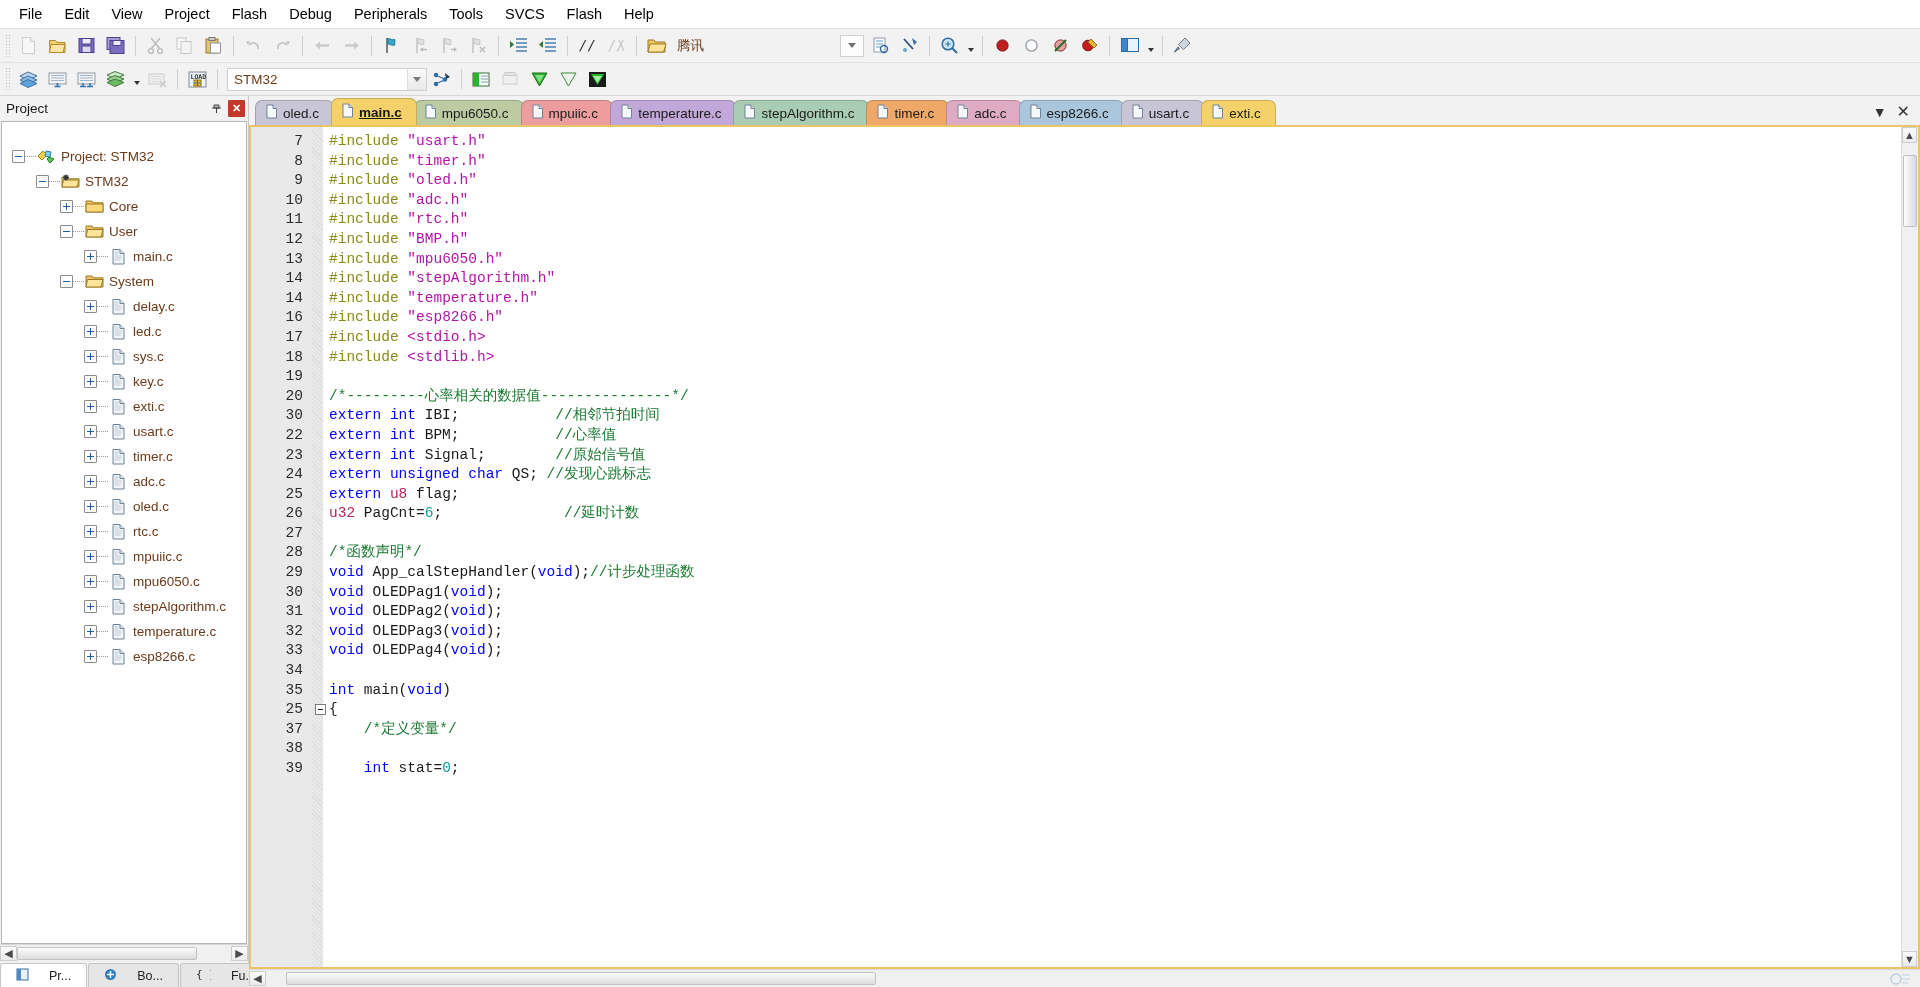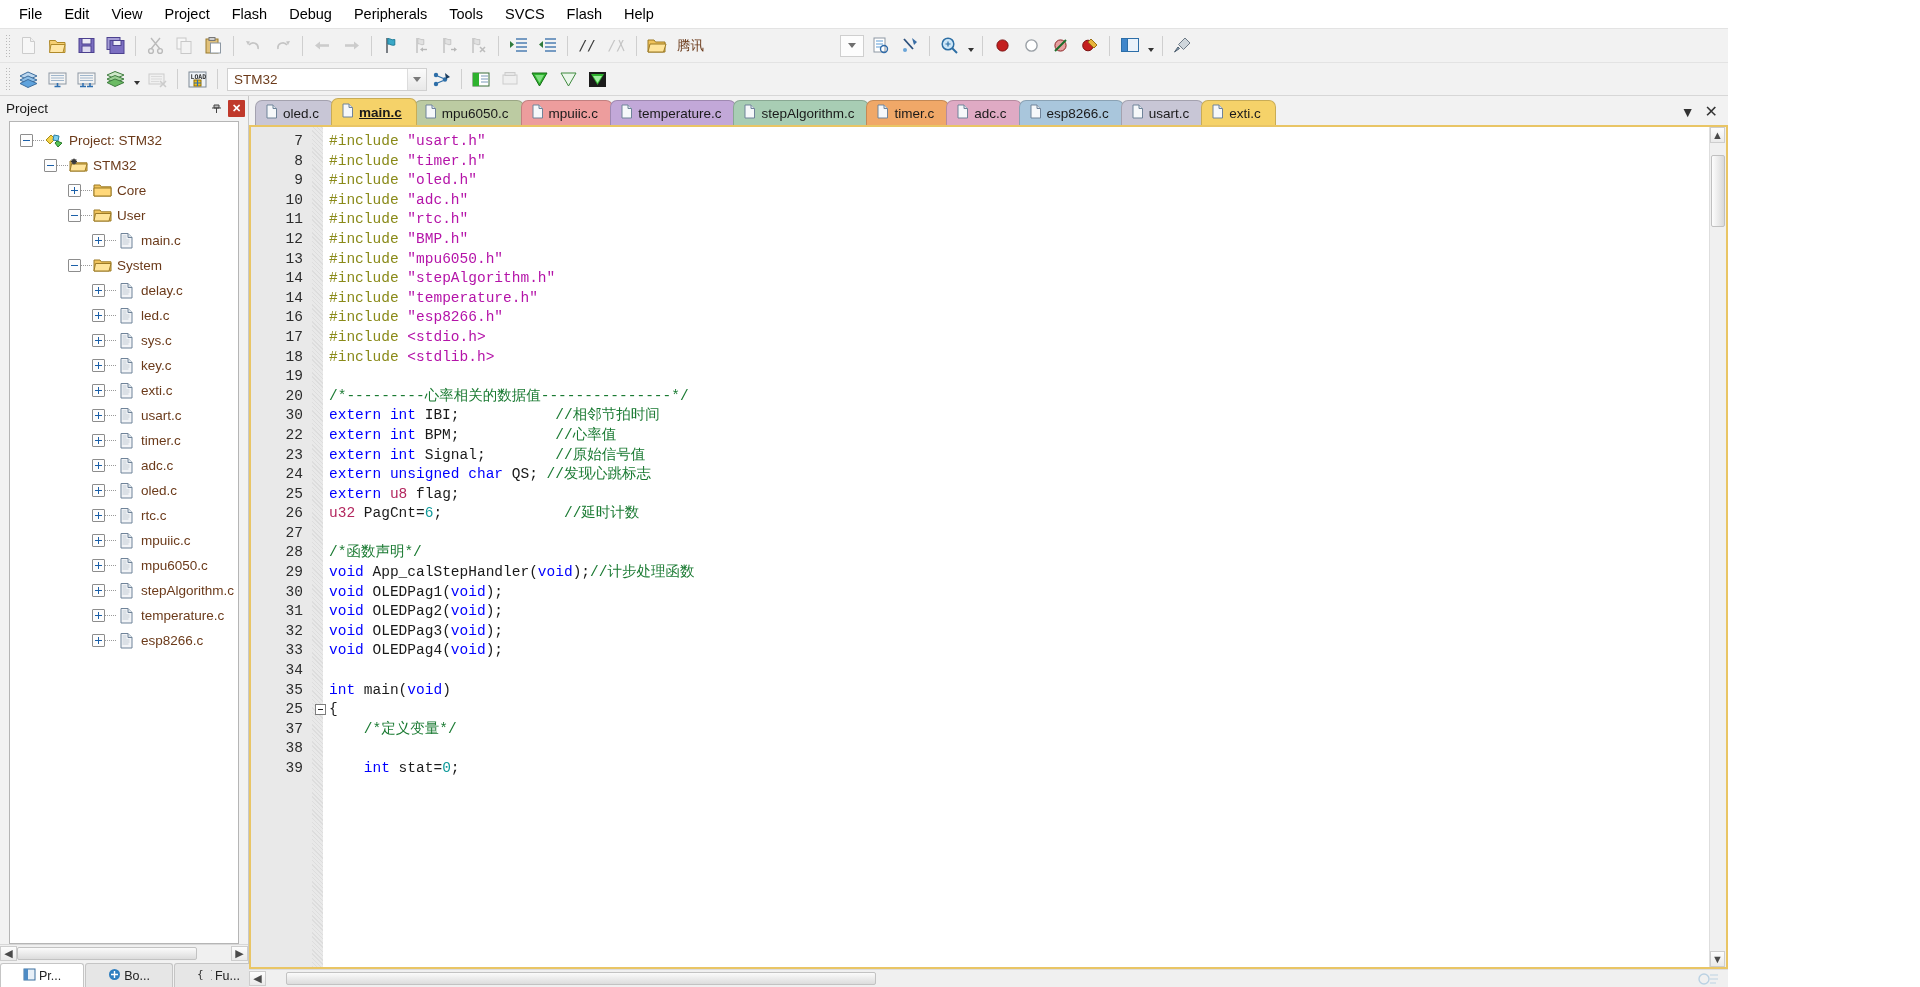--- a/index.html
+++ b/index.html
@@ -5,21 +5,21 @@
   * { box-sizing: border-box; }
   html, body {
     margin: 0; padding: 0;
     width: 1920px; height: 987px;
     overflow: hidden;
     background: #ffffff;
     font-family: "Liberation Sans", sans-serif;
     font-size: 13px;
     color: #000;
   }
-  #app { width: 1728px; height: 987px; display: flex; flex-direction: column; position: relative; }
+  #app { width: 1920px; height: 987px; display: flex; flex-direction: column; position: relative; }
 
   
   .menubar {
     height: 28px; display: flex; align-items: center;
     background: #ffffff; padding-left: 8px; flex: none;
   }
   .menubar .mi {
     padding: 4px 11px; font-size: 14.5px; color: #000; cursor: default;
     font-family: "Liberation Sans", sans-serif;
   }
@@ -102,21 +102,21 @@
     width: 17px; height: 17px; display: flex; align-items: center; justify-content: center;
     margin-right: 3px;
   }
   .paneclose {
     background: #c0392b; color: #fff; font-size: 11px; font-weight: bold;
     line-height: 1; border-radius: 1px;
   }
 
   .tree {
     flex: 1; background: #ffffff; border: 1px solid #b5b5b5;
-    margin: 0 9px; overflow: hidden; position: relative; padding: 6px 0 0 0;
+    margin: 0 1px; overflow: hidden; position: relative; padding: 22px 0 0 0;
     font-size: 13.5px;
   }
   .trow { display: flex; align-items: center; height: 25px; white-space: nowrap; }
   .trow .lbl { color: #6b3a1a; font-size: 13.5px; padding-left: 5px; }
   .trow.root .lbl { color: #6b3a1a; }
   .exp {
     width: 13px; height: 13px; border: 1px solid #8d8d8d; background: #fdfdfd;
     position: relative; flex: none; border-radius: 1px;
   }
   .exp::before {
@@ -139,21 +139,21 @@
   .sb-thumb {
     height: 13px; background: linear-gradient(#fbfbfb,#dcdcdc); border: 1px solid #c2c2c2;
     border-radius: 2px;
   }
 
   .pane-tabs {
     height: 26px; display: flex; align-items: stretch; flex: none; background: #f2f2f2;
     padding-top: 2px;
   }
   .ptab {
-    display: flex; align-items: center; gap: 3px; padding: 0 22px;
+    display: flex; align-items: center; gap: 20px; padding: 0 15px;
     font-size: 12.5px; color: #222; border: 1px solid #c5c5c5;
     border-bottom: none; background: #e6e6e6; margin-right: 1px;
     border-radius: 3px 3px 0 0;
   }
   .ptab.active { background: #ffffff; }
 
   
   .editor { flex: 1; display: flex; flex-direction: column; min-width: 0; background: #f2f2f2; }
 
   .tabstrip {

